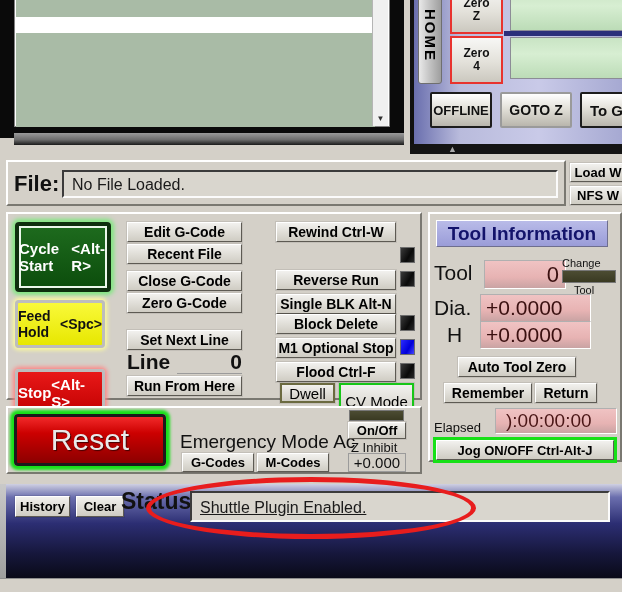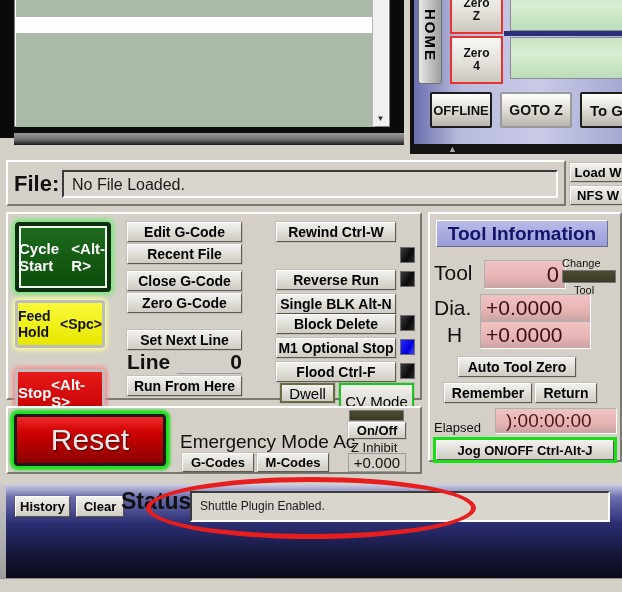--- a/index.html
+++ b/index.html
@@ -205,21 +205,21 @@
      border:1px solid #9b9b9b;display:flex;align-items:center;justify-content:center;
      font-size:15px;color:#111;}
 
   
   #status-bar{left:0px;top:484px;width:622px;height:94px;
      background:linear-gradient(180deg,#cfd0e2 0%,#6b6fae 14%,#2c2e73 42%,#16173c 74%,#0a0a18 100%);}
   #b-history{left:15px;top:496px;width:55px;height:21px;font-size:13px;}
   #b-clear{left:76px;top:496px;width:48px;height:21px;font-size:13px;}
   #status-label{left:121px;top:488px;font-size:23px;font-weight:bold;color:#111;}
   #status-field{left:190px;top:491px;width:420px;height:31px;}
-  #status-value{left:200px;top:499px;font-size:12px;color:#1a1a1a;}
+  #status-value{left:200px;top:499px;font-size:16px;color:#1a1a1a;text-decoration:underline;}
   #bottom-strip{left:0;top:578px;width:622px;height:14px;background:#d4d0c8;
      border-top:1px solid #8d8d8d;}
   #left-edge{left:0;top:484px;width:6px;height:94px;
      background:linear-gradient(180deg,#c9c9c9,#9e9e9e);}
 
   
   #annot{left:146px;top:477px;width:330px;height:62px;
      border:5px solid #e81d1d;border-radius:50%;pointer-events:none;}
 </style>
 </head>

